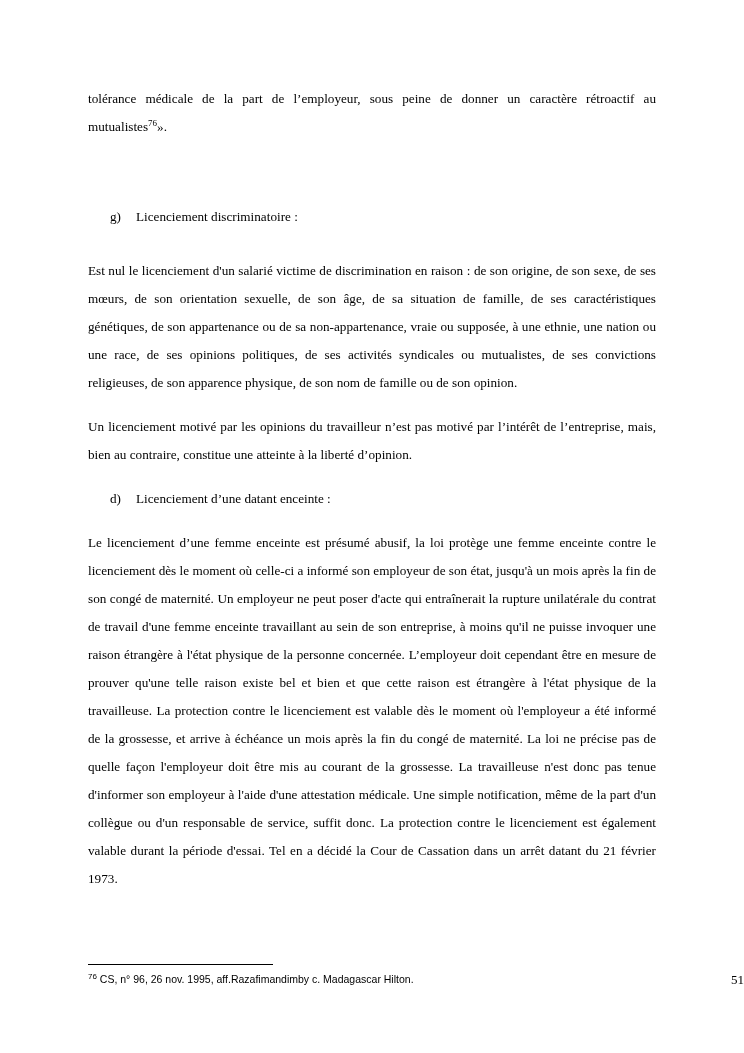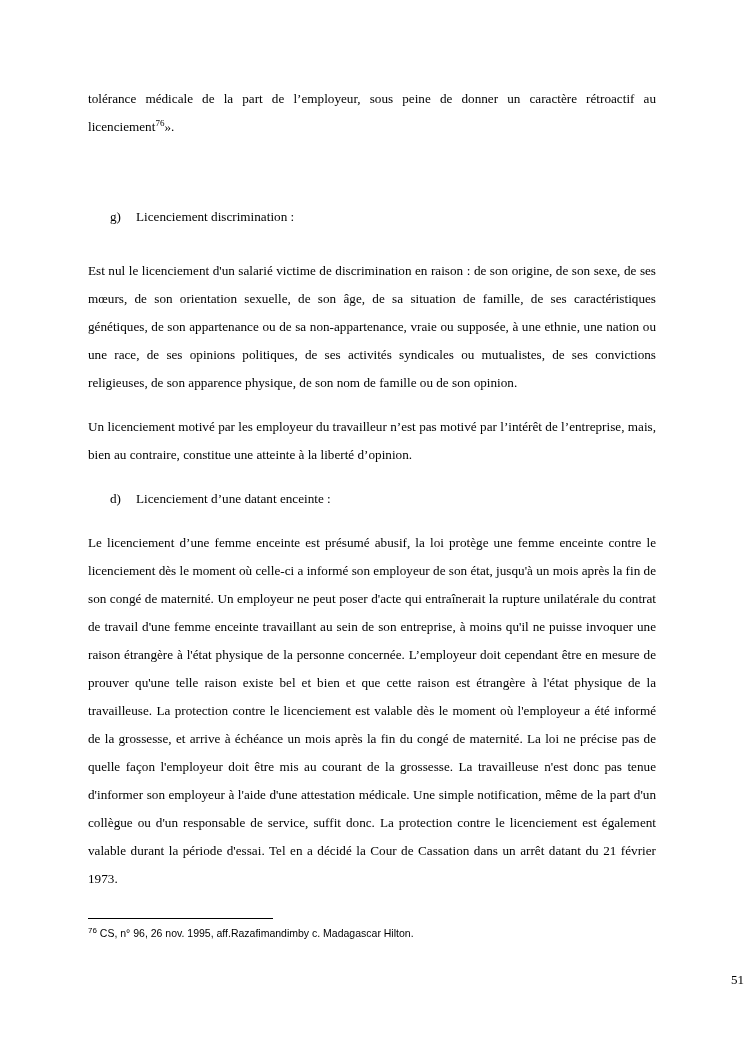--- a/index.html
+++ b/index.html
@@ -57,21 +57,21 @@
     width: 26px;
   }
   sup {
     font-size: 9px;
     vertical-align: super;
     line-height: 0;
   }
   .footnote-area {
     position: absolute;
     left: 88px;
-    top: 918px;
+    top: 964px;
     width: 568px;
   }
   .footnote-rule {
     width: 185px;
     height: 0;
     border-top: 1px solid #000000;
     margin-bottom: 7px;
   }
   .footnote-text {
     font-family: "Liberation Sans", sans-serif;
@@ -92,33 +92,33 @@
     font-family: "Liberation Serif", serif;
   }
 </style>
 </head>
 <body>
 
 <div class="page">
 
   <div class="content">
 
-    <p class="body-par"><span>tolérance médicale de la part de l’employeur, sous peine de donner un caractère rétroactif au</span> <span>licenciement</span><sup>76</sup><span>».</span></p>
+    <p class="body-par"><span>tolérance médicale de la part de l’employeur, sous peine de donner un caractère rétroactif au</span> <span>mutualistes</span><sup>76</sup><span>».</span></p>
 
     <div class="gap-large"></div>
 
-    <div class="list-item"><span class="list-marker">g)</span><span>Licenciement discrimination :</span></div>
+    <div class="list-item"><span class="list-marker">g)</span><span>Licenciement discriminatoire :</span></div>
 
     <div class="gap-med"></div>
 
     <p class="body-par">Est nul le licenciement d'un salarié victime de discrimination en raison : de son origine, de son sexe, de ses mœurs, de son orientation sexuelle, de son âge, de sa situation de famille, de ses caractéristiques génétiques, de son appartenance ou de sa non-appartenance, vraie ou supposée, à une ethnie, une nation ou une race, de ses opinions politiques, de ses activités syndicales ou mutualistes, de ses convictions religieuses, de son apparence physique, de son nom de famille ou de son opinion.</p>
 
     <div class="par-gap"></div>
 
-    <p class="body-par">Un licenciement motivé par les employeur du travailleur n’est pas motivé par l’intérêt de l’entreprise, mais, bien au contraire, constitue une atteinte à la liberté d’opinion.</p>
+    <p class="body-par">Un licenciement motivé par les opinions du travailleur n’est pas motivé par l’intérêt de l’entreprise, mais, bien au contraire, constitue une atteinte à la liberté d’opinion.</p>
 
     <div class="par-gap"></div>
 
     <div class="list-item"><span class="list-marker">d)</span><span>Licenciement d’une datant enceinte :</span></div>
 
     <div class="par-gap"></div>
 
     <p class="body-par">Le licenciement d’une femme enceinte est présumé abusif, la loi protège une femme enceinte contre le licenciement dès le moment où celle-ci a informé son employeur de son état, jusqu'à un mois après la fin de son congé de maternité. Un employeur ne peut poser d'acte qui entraînerait la rupture unilatérale du contrat de travail d'une femme enceinte travaillant au sein de son entreprise, à moins qu'il ne puisse invoquer une raison étrangère à l'état physique de la personne concernée. L’employeur doit cependant être en mesure de prouver qu'une telle raison existe bel et bien et que cette raison est étrangère à l'état physique de la travailleuse. La protection contre le licenciement est valable dès le moment où l'employeur a été informé de la grossesse, et arrive à échéance un mois après la fin du congé de maternité. La loi ne précise pas de quelle façon l'employeur doit être mis au courant de la grossesse. La travailleuse n'est donc pas tenue d'informer son employeur à l'aide d'une attestation médicale. Une simple notification, même de la part d'un collègue ou d'un responsable de service, suffit donc. La protection contre le licenciement est également valable durant la période d'essai. Tel en a décidé la Cour de Cassation dans un arrêt datant du 21 février 1973.</p>
 
   </div>

